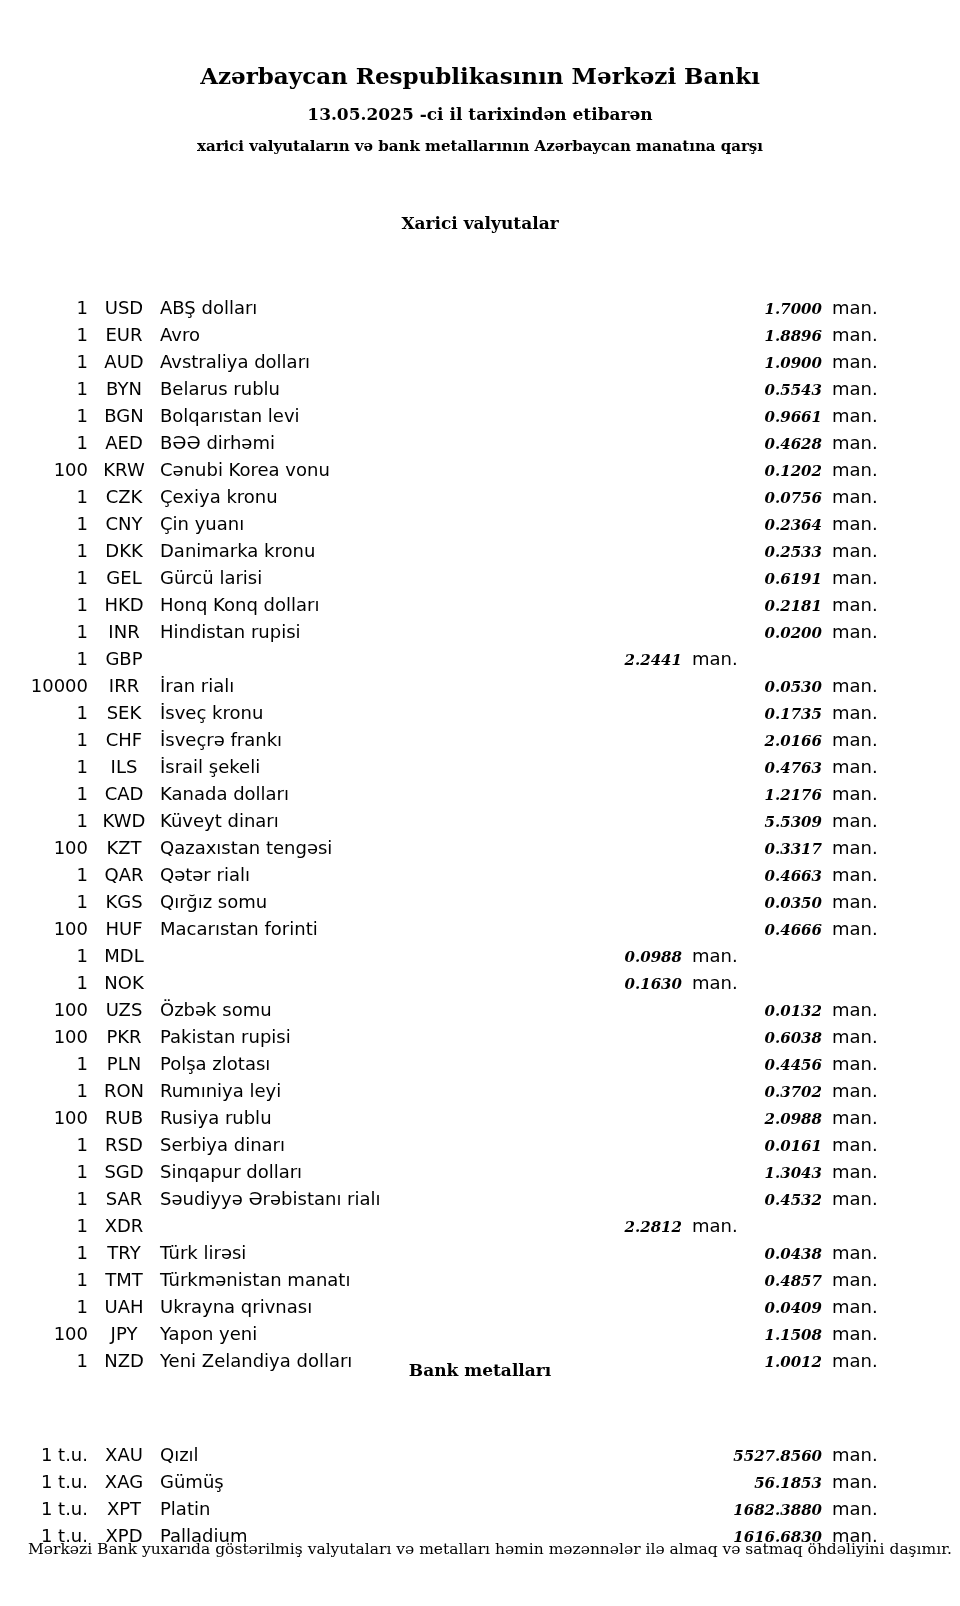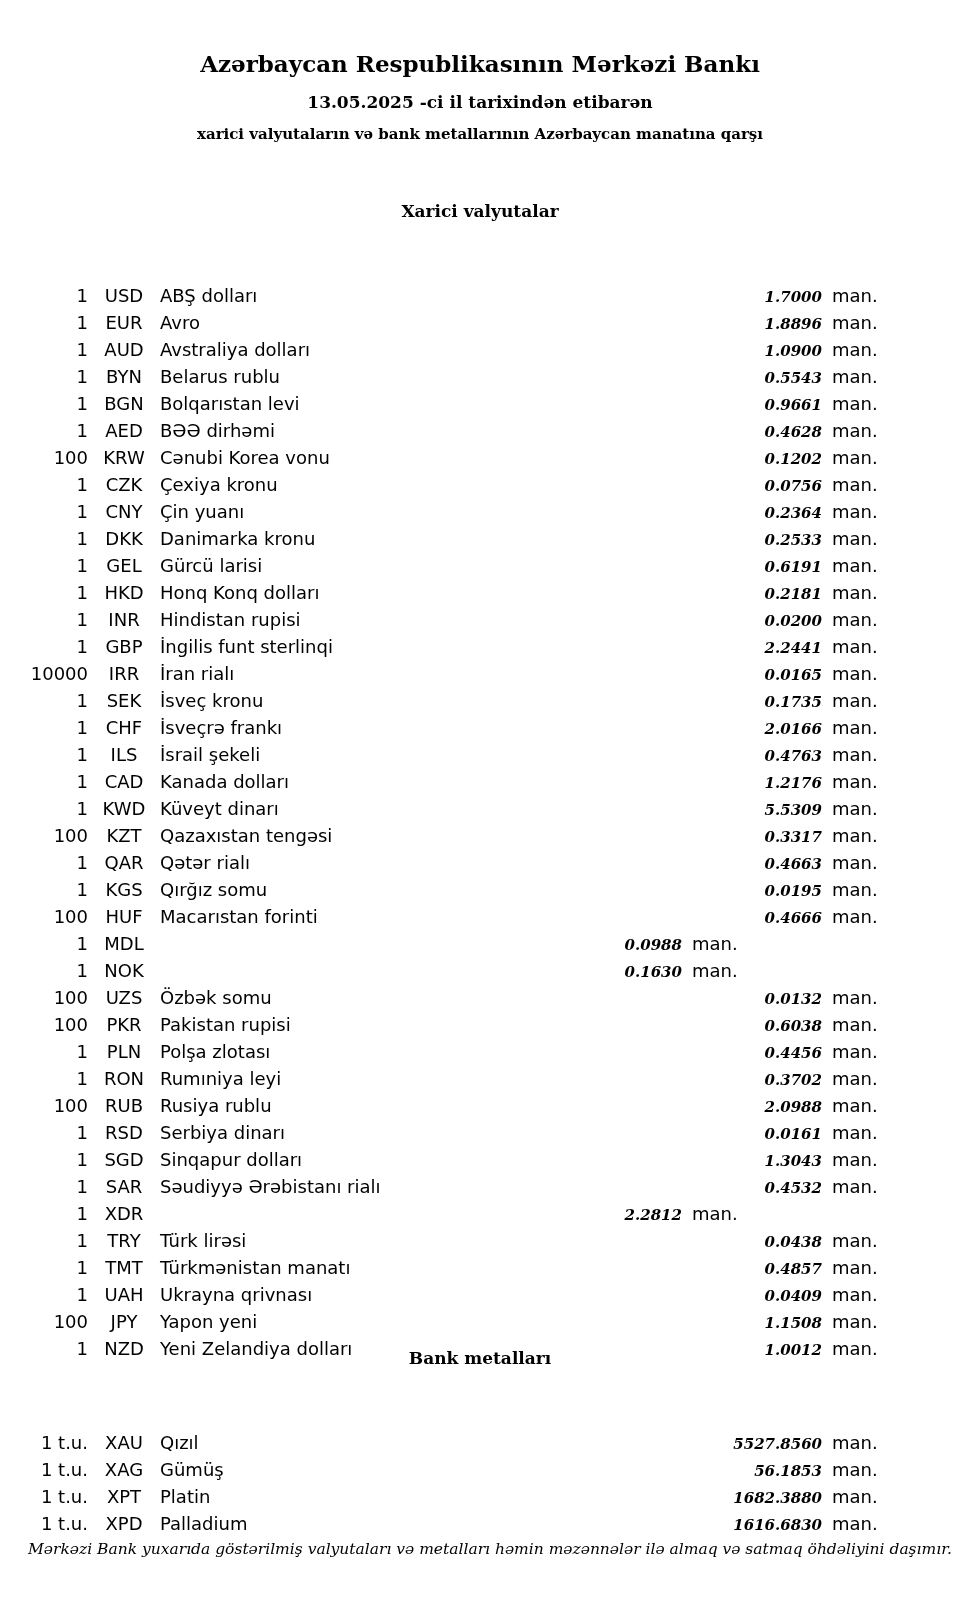--- a/index.html
+++ b/index.html
@@ -12,21 +12,21 @@
     color: #000000;
     font-family: "DejaVu Sans", sans-serif;
     overflow: hidden;
   }
   .doc-header { padding-top: 50px; }
   .title {
     font-family: "DejaVu Serif", serif;
     font-weight: bold;
     font-size: 23px;
     text-align: center;
-    margin: 0;
+    margin: 12px;
   }
   .date-line {
     font-family: "DejaVu Serif", serif;
     font-weight: bold;
     font-size: 17px;
     text-align: center;
     margin-top: 15px;
   }
   .subtitle {
     font-family: "DejaVu Serif", serif;
@@ -67,21 +67,20 @@
   .unit { text-align: left; font-size: 18px; white-space: nowrap; margin-top: 48px; }
   .doc-footer {
     position: absolute;
     left: 0;
     bottom: 48px;
     width: 100%;
     padding: 0 28px;
   }
   .disclaimer {
     font-family: "DejaVu Serif", serif;
-    font-style: italic;
     font-size: 15.5px;
     text-align: left;
     white-space: nowrap;
   }
 </style>
 </head>
 <body>
 
 <div class="page">
 
@@ -181,29 +180,28 @@
         <div class="rate-row">
           <span class="qty">1</span>
           <span class="code">INR</span>
           <span class="name">Hindistan rupisi</span>
           <span class="rate">0.0200</span>
           <span class="unit">man.</span>
         </div>
         <div class="rate-row">
           <span class="qty">1</span>
           <span class="code">GBP</span>
-          <span class="name">İngilis funt sterlinqi</span>
           <span class="rate">2.2441</span>
           <span class="unit">man.</span>
         </div>
         <div class="rate-row">
           <span class="qty">10000</span>
           <span class="code">IRR</span>
           <span class="name">İran rialı</span>
-          <span class="rate">0.0165</span>
+          <span class="rate">0.0530</span>
           <span class="unit">man.</span>
         </div>
         <div class="rate-row">
           <span class="qty">1</span>
           <span class="code">SEK</span>
           <span class="name">İsveç kronu</span>
           <span class="rate">0.1735</span>
           <span class="unit">man.</span>
         </div>
         <div class="rate-row">
@@ -245,21 +243,21 @@
           <span class="qty">1</span>
           <span class="code">QAR</span>
           <span class="name">Qətər rialı</span>
           <span class="rate">0.4663</span>
           <span class="unit">man.</span>
         </div>
         <div class="rate-row">
           <span class="qty">1</span>
           <span class="code">KGS</span>
           <span class="name">Qırğız somu</span>
-          <span class="rate">0.0195</span>
+          <span class="rate">0.0350</span>
           <span class="unit">man.</span>
         </div>
         <div class="rate-row">
           <span class="qty">100</span>
           <span class="code">HUF</span>
           <span class="name">Macarıstan forinti</span>
           <span class="rate">0.4666</span>
           <span class="unit">man.</span>
         </div>
         <div class="rate-row">

